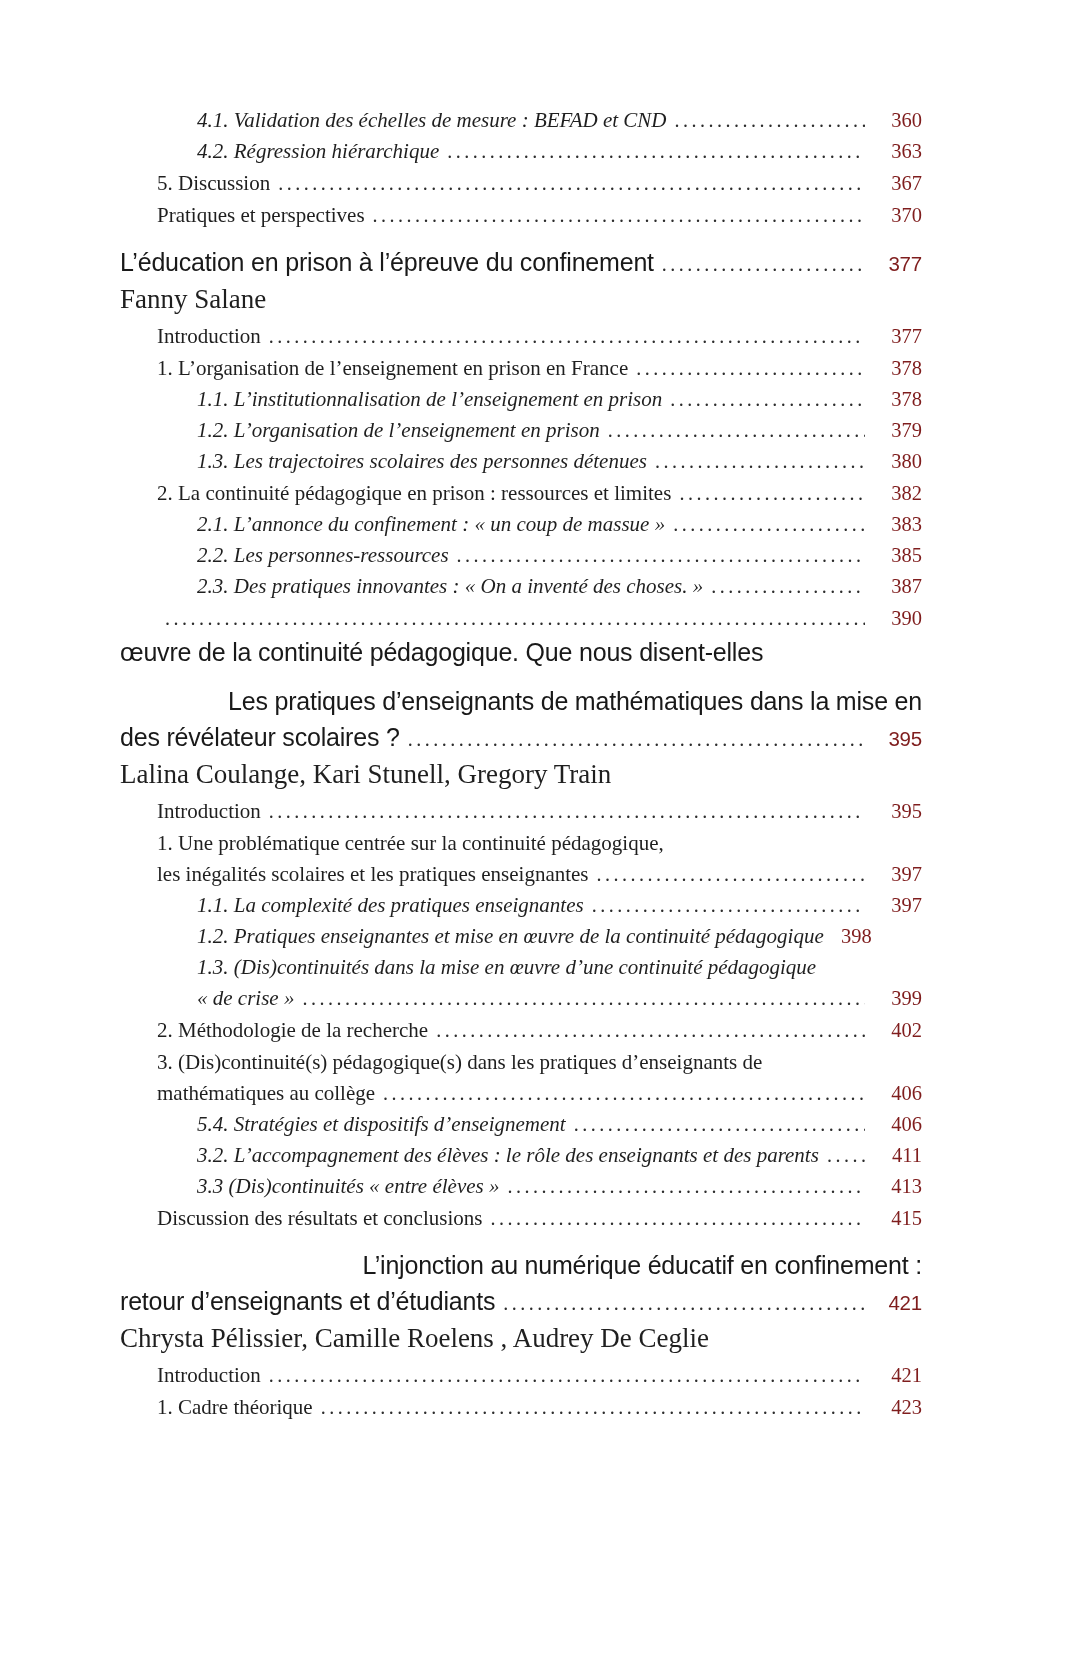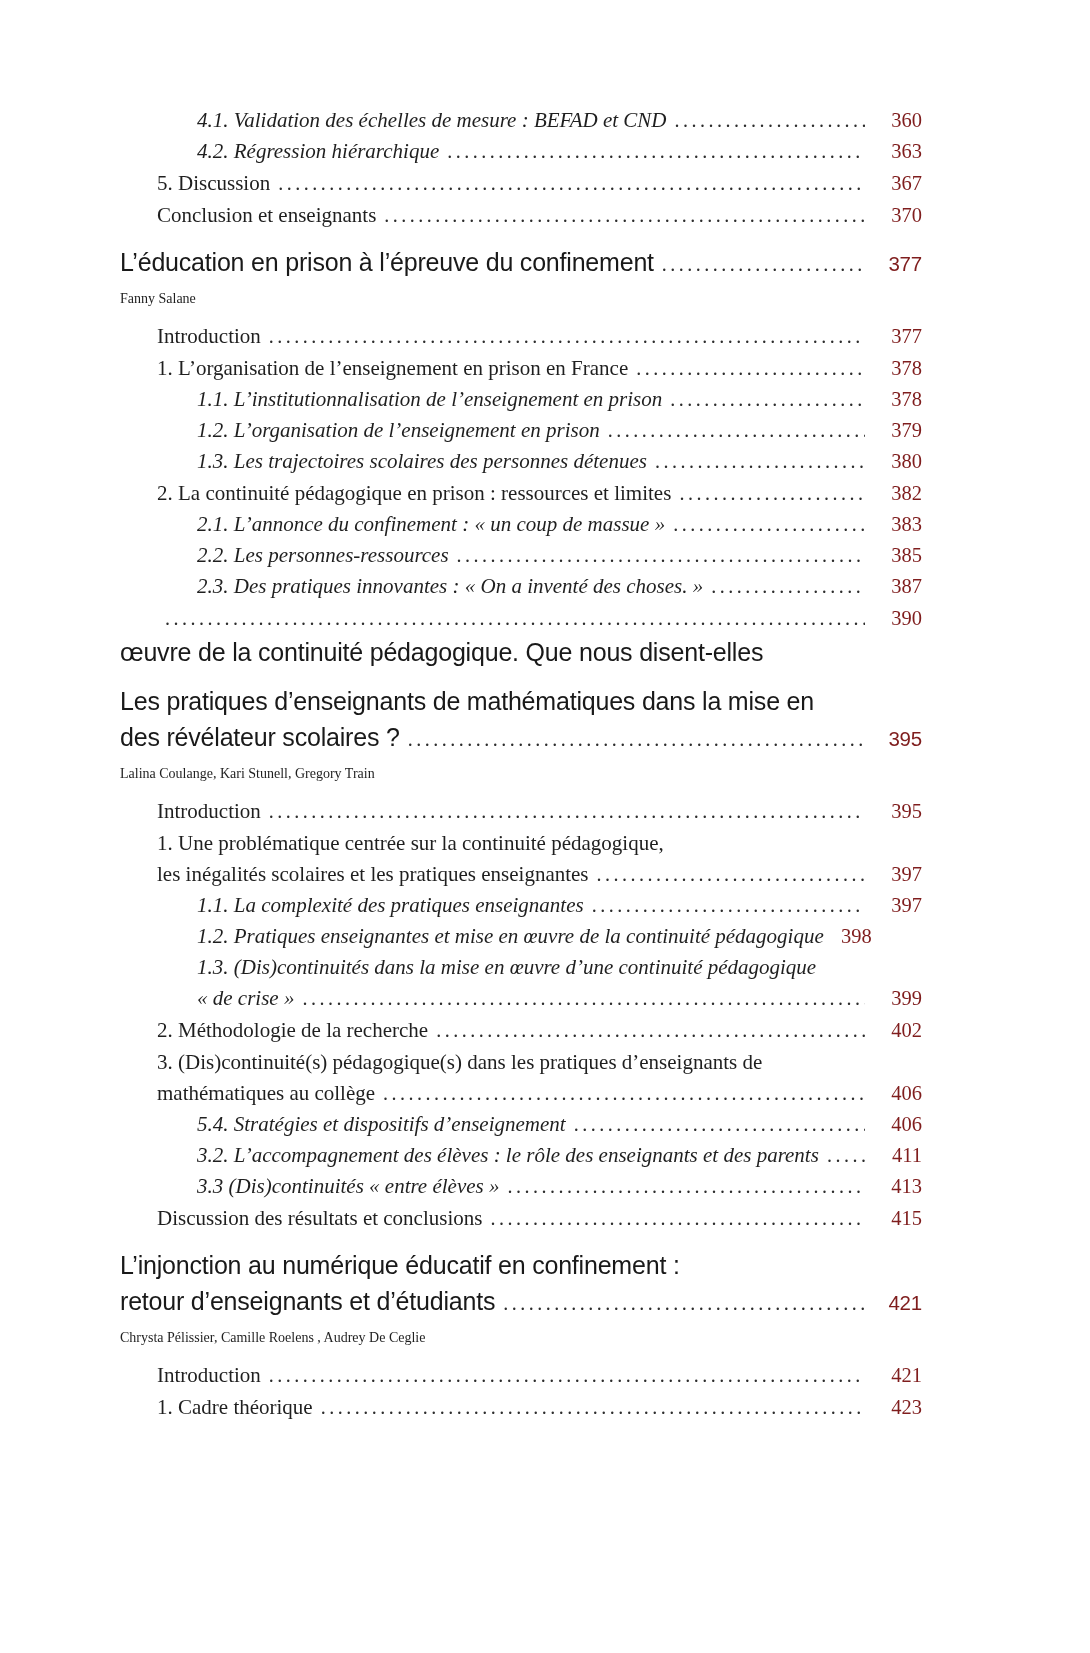--- a/index.html
+++ b/index.html
@@ -38,26 +38,26 @@
   
   .row.head { margin-top: 1px; }
   
   .row.chapter {
     font-family: "Liberation Sans", sans-serif;
     font-size: 25px;
     line-height: 36px;
     letter-spacing: -0.2px;
     color: #191919;
   }
-  .row.first { margin-top: 13px; }
+  .row.first { margin-top: 13px; justify-content: flex-end; }
   
   .row.author {
     line-height: 34px;
     margin-bottom: 5px;
-    font-size: 14px;
+    font-size: 27px;
   }
   
   .leader {
     flex: 1 1 auto;
     overflow: hidden;
     white-space: nowrap;
     text-align: right;
     margin: 0 9px 0 8px;
     min-width: 0;
   }
@@ -95,21 +95,21 @@
     <span class="p">363</span>
   </div>
 
   <div class="row l1 head">
     <span class="t">5. Discussion</span>
     <span class="leader"></span>
     <span class="p">367</span>
   </div>
 
   <div class="row l1 head">
-    <span class="t">Conclusion et enseignants</span>
+    <span class="t">Pratiques et perspectives</span>
     <span class="leader"></span>
     <span class="p">370</span>
   </div>
 
   <div class="row chapter first">
     <span class="t">L’éducation en prison à l’épreuve du confinement</span>
     <span class="leader"></span>
     <span class="p">377</span>
   </div>
 

